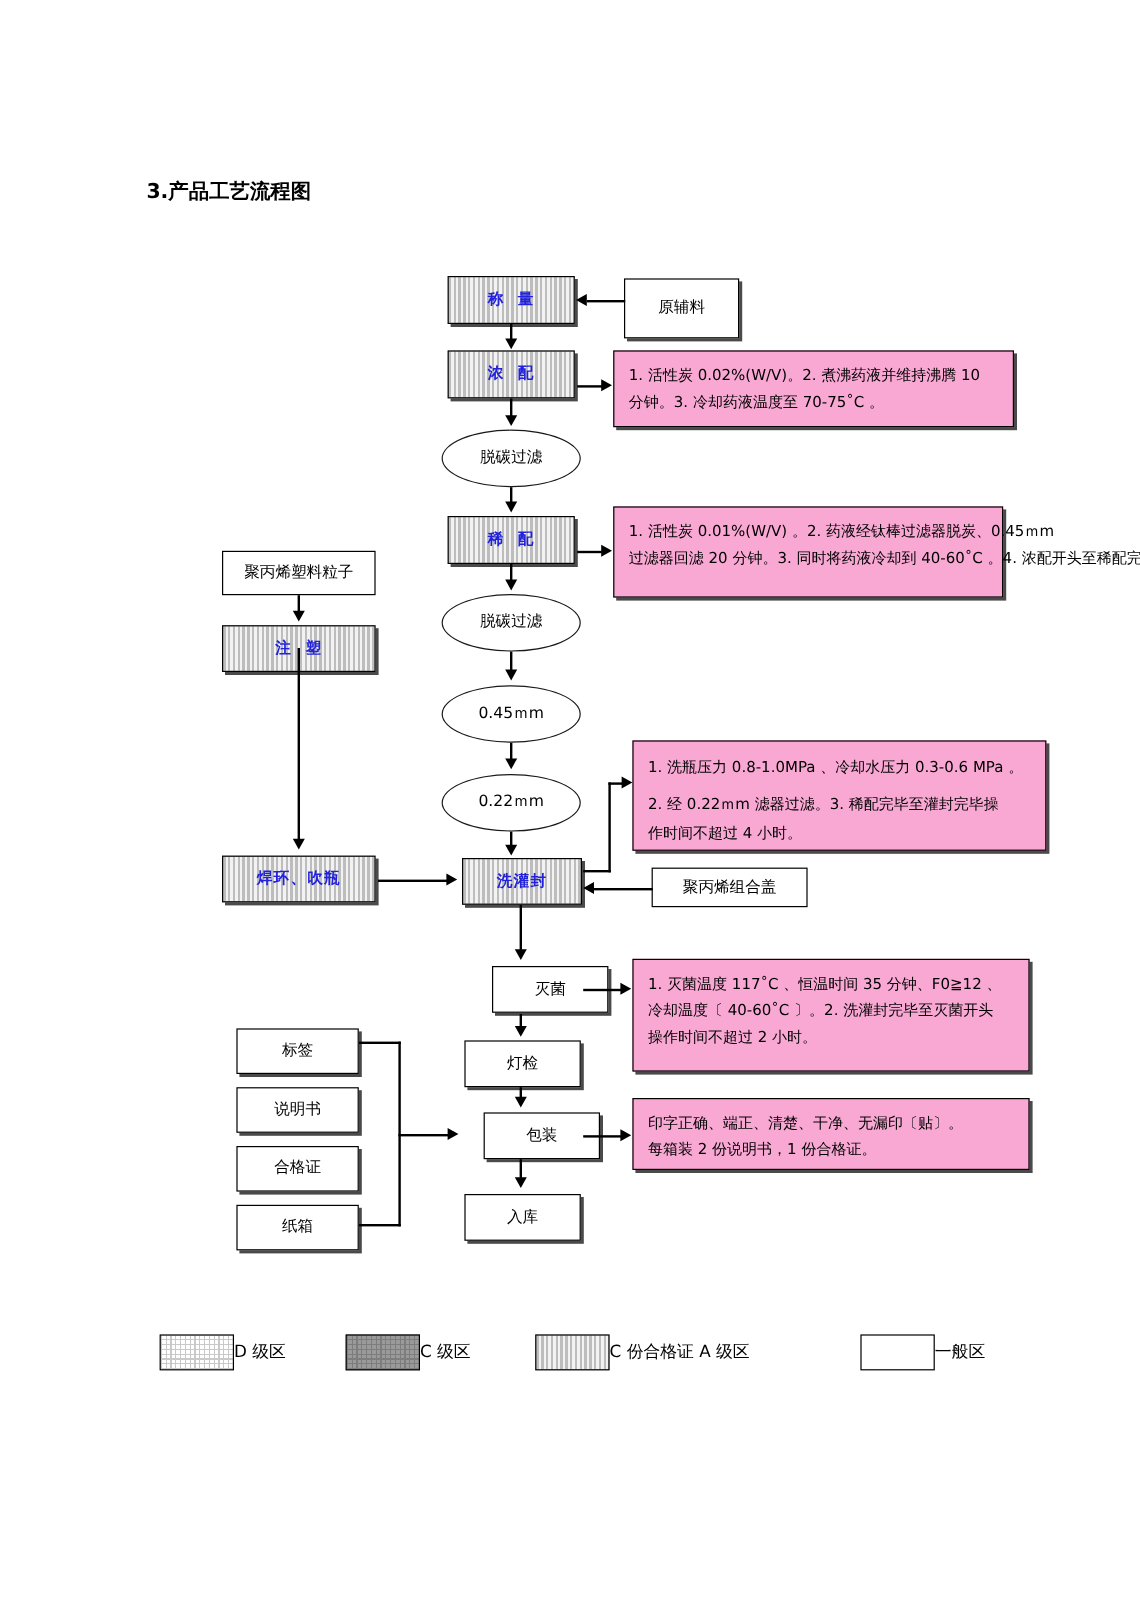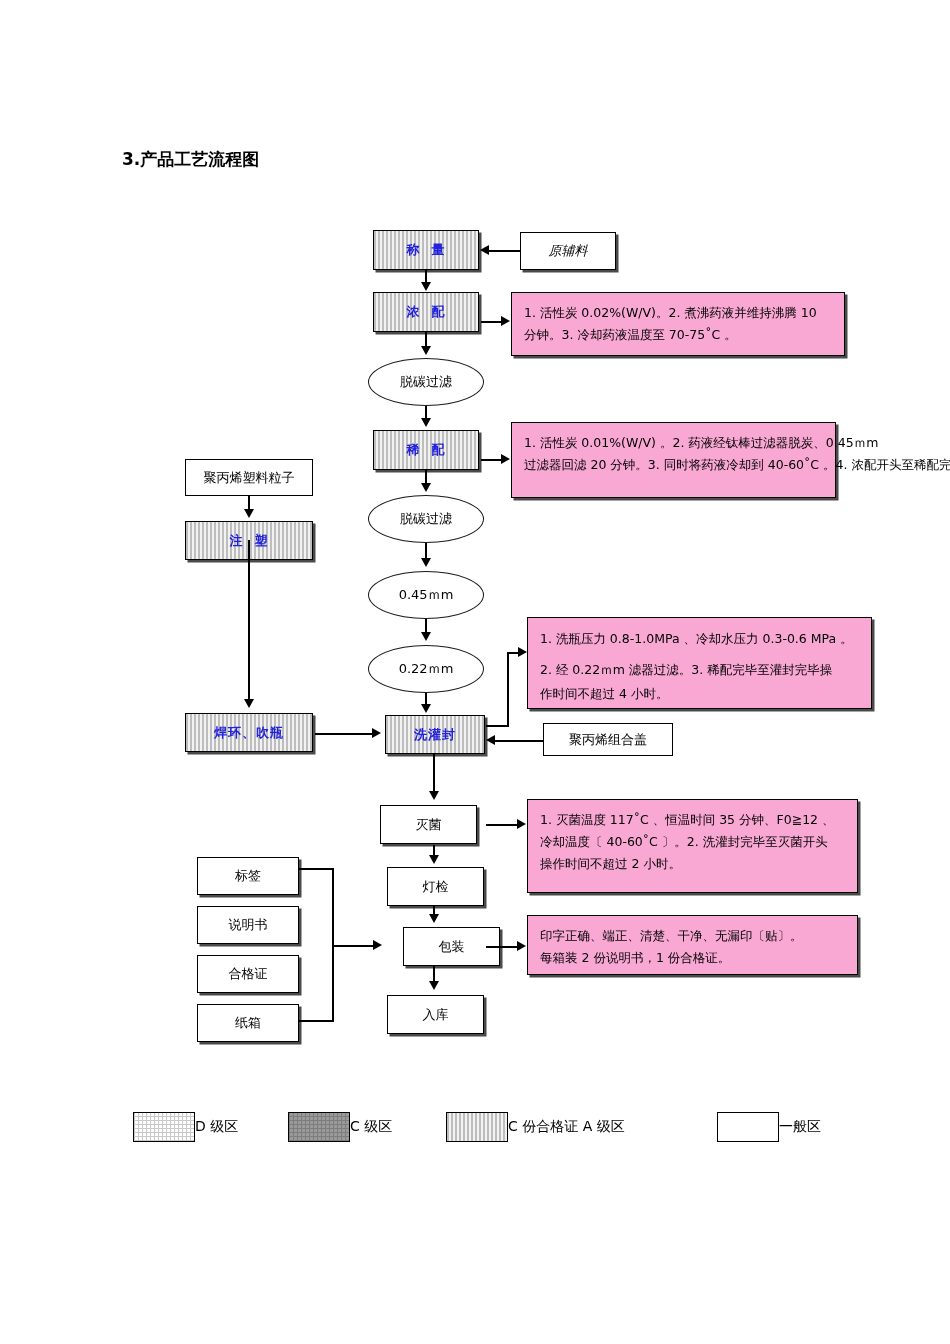--- a/index.html
+++ b/index.html
@@ -111,21 +111,21 @@
     white-space:nowrap;
   }
 </style>
 </head>
 <body>
 
 <div id="page">
 
   <div class="title">3.产品工艺流程图</div>
 
-  <div class="node shadow" style="left:520px;top:232px;width:96px;height:38px;font-style:italic;">原辅料</div>
+  <div class="node shadow" style="left:520px;top:232px;width:96px;height:50px;">原辅料</div>
 
   <div class="node proc shadow hatch-a" style="left:373px;top:230px;width:106px;height:40px;text-align:center;">称  量</div>
 
   <div class="node proc shadow hatch-a" style="left:373px;top:292px;width:106px;height:40px;">浓  配</div>
 
   <div class="node ellipse" style="left:368px;top:358px;width:116px;height:48px;">脱碳过滤</div>
 
   <div class="node proc shadow hatch-a" style="left:373px;top:430px;width:106px;height:40px;">稀  配</div>
 
   <div class="node ellipse" style="left:368px;top:495px;width:116px;height:48px;">脱碳过滤</div>
@@ -137,21 +137,21 @@
   <div class="node" style="left:185px;top:459px;width:128px;height:37px;">聚丙烯塑料粒子</div>
 
   <div class="node proc shadow hatch-a" style="left:185px;top:521px;width:128px;height:39px;">注  塑</div>
 
   <div class="node proc shadow hatch-a" style="left:185px;top:713px;width:128px;height:39px;">焊环、吹瓶</div>
 
   <div class="node proc shadow hatch-a" style="left:385px;top:715px;width:100px;height:39px;">洗灌封</div>
 
   <div class="node" style="left:543px;top:723px;width:130px;height:33px;">聚丙烯组合盖</div>
 
-  <div class="node shadow" style="left:380px;top:805px;width:97px;height:39px;">灭菌</div>
+  <div class="node shadow" style="left:410px;top:805px;width:97px;height:39px;">灭菌</div>
 
   <div class="node shadow" style="left:387px;top:867px;width:97px;height:39px;">灯检</div>
 
   <div class="node shadow" style="left:387px;top:927px;width:97px;height:39px;margin-left:16px;">包装</div>
 
   <div class="node shadow" style="left:387px;top:995px;width:97px;height:39px;">入库</div>
 
   <div class="node shadow" style="left:197px;top:857px;width:102px;height:38px;">标签</div>
   <div class="node shadow" style="left:197px;top:906px;width:102px;height:38px;">说明书</div>
   <div class="node shadow" style="left:197px;top:955px;width:102px;height:38px;">合格证</div>

